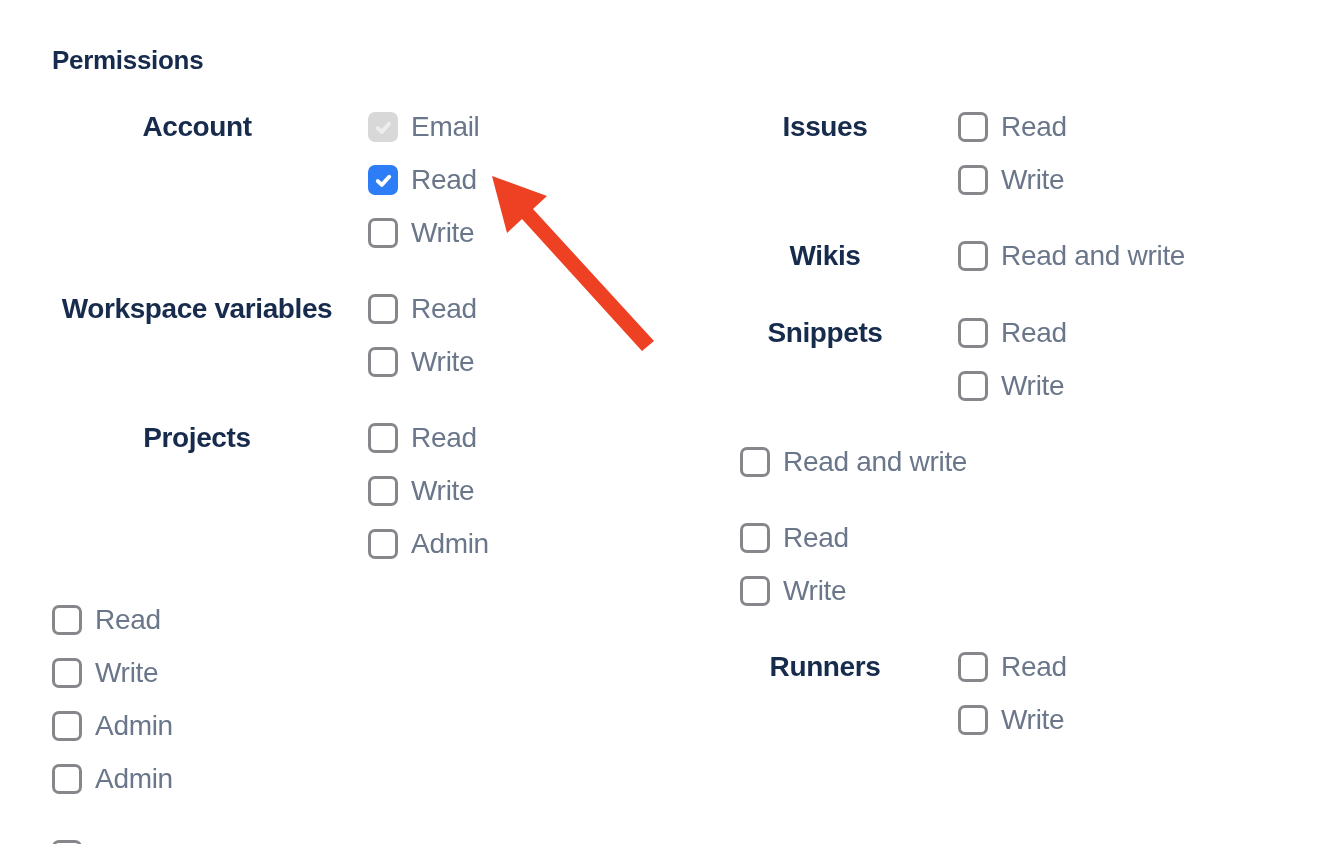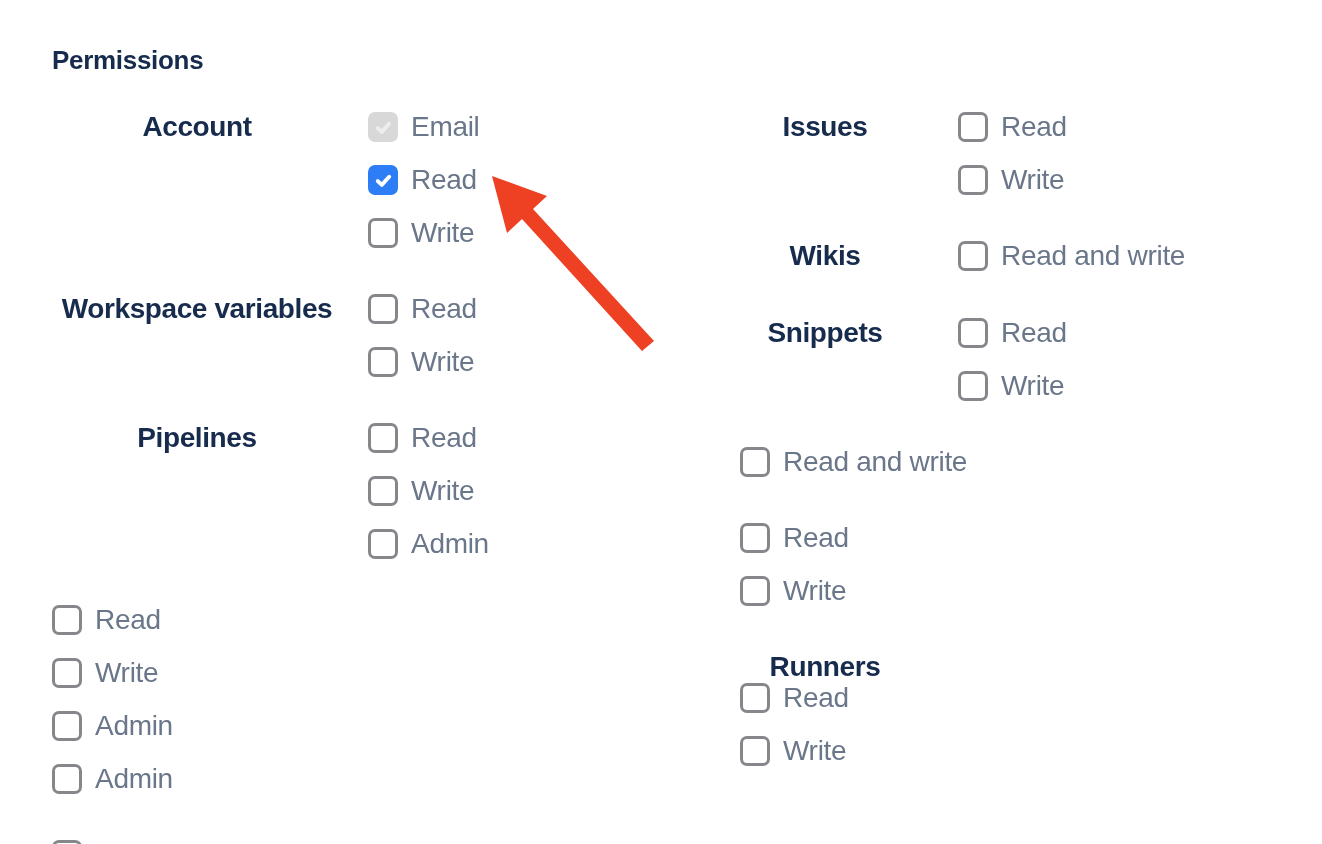--- a/index.html
+++ b/index.html
@@ -21,21 +21,21 @@
     letter-spacing: -0.3px;
     color: var(--c-heading, #172B4D);
     line-height: 1.15;
   }
 
   .col { position: absolute; top: 112px; }
   .col-left  { left: 52px;  }
   .col-right { left: 740px; }
 
   .group { display: flex; align-items: flex-start; margin-bottom: 46px; }
-  .group:last-child { margin-bottom: 0; flex-direction: column; }
+  .group:last-child { margin-bottom: 0; }
 
   .group-label {
     font-size: 28px;
     font-weight: 700;
     letter-spacing: -0.4px;
     color: var(--c-group-label, #172B4D);
     text-align: center;
     line-height: 32px;
     margin-top: -1px;
   }
@@ -150,21 +150,21 @@
       <svg class="check" viewBox="0 0 24 24" aria-hidden="true">
         <path d="M5.5 12.7 L10 17 L18.5 7.7" fill="none" stroke="#ffffff" stroke-width="4.5" stroke-linecap="round" stroke-linejoin="round"></path>
       </svg>
     </span>
     <span class="option-text">Write</span>
   </label>
 </div>
   </div>
 
   <div class="group">
-    <div class="group-label">Pipelines</div>
+    <div class="group-label">Projects</div>
     <div class="options">
   <label class="option">
     <span class="cb unchecked">
       <svg class="check" viewBox="0 0 24 24" aria-hidden="true">
         <path d="M5.5 12.7 L10 17 L18.5 7.7" fill="none" stroke="#ffffff" stroke-width="4.5" stroke-linecap="round" stroke-linejoin="round"></path>
       </svg>
     </span>
     <span class="option-text">Read</span>
   </label>
 

